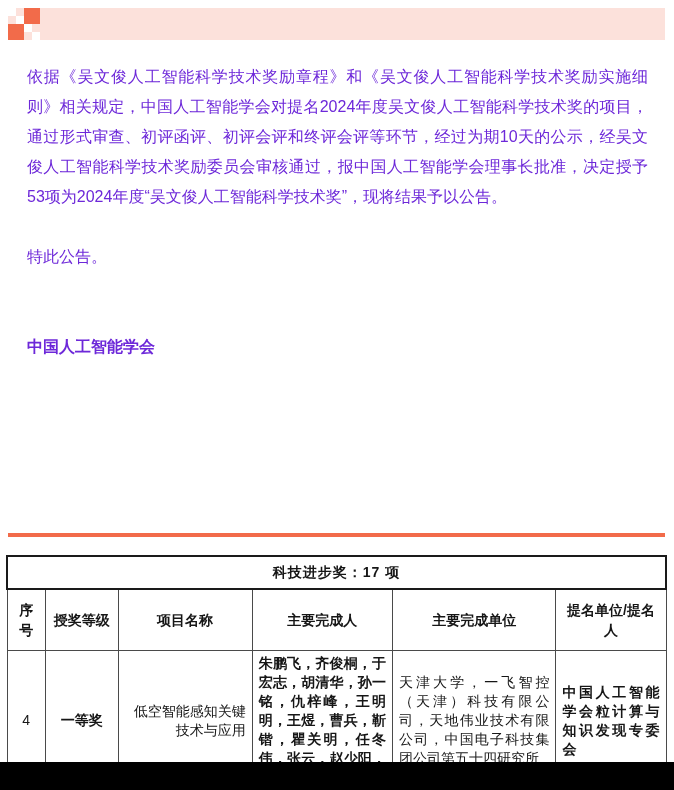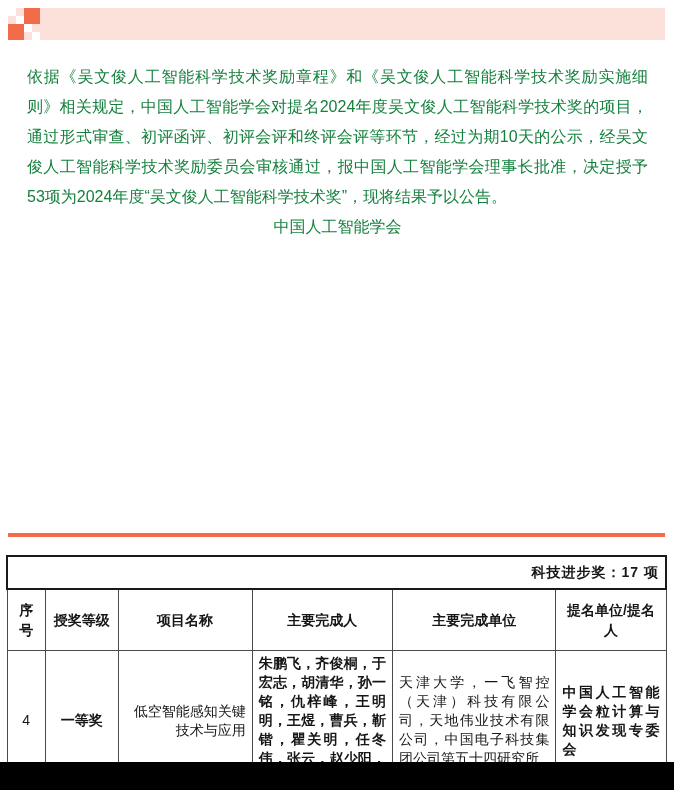--- a/index.html
+++ b/index.html
@@ -21,26 +21,26 @@
   .sq-pink-c  { left: 32px; top: 24px; width: 8px;  height: 8px;  background: #fce1db; }
   .sq-pink-d  { left: 24px; top: 32px; width: 8px;  height: 8px;  background: #fce1db; }
 
   
   .content {
     position: absolute;
     left: 27px; right: 26px; top: 62px;
     font-size: 16px;
     line-height: 30px;
     text-align: justify;
-    color: #15803d;
+    color: #6d28d9;
   }
   .content p { margin: 0; }
   .para-2 { margin-top: 30px !important; }
   .closing { margin-top: 30px !important; }
-  .signature-block { text-align: center; }
+  .signature-block { margin-top: 60px; text-align: left; font-weight: bold; }
   .signature-block div { line-height: 30px; }
 
   
   .divider {
     position: absolute;
     left: 8px; top: 533px;
     width: 657px; height: 4px;
     background: #f26b4a;
   }
 
@@ -53,21 +53,21 @@
     table-layout: fixed;
     font-size: 14px;
     color: #161616;
   }
   table.awards td, table.awards th {
     border: 1px solid #4a4a4a;
     padding: 3px 6px;
     vertical-align: middle;
     word-break: break-all;
   }
-  table.awards .outer-top th { border: 2px solid #1a1a1a; text-align: right; }
+  table.awards .outer-top th { border: 2px solid #1a1a1a; }
   tr.title-row th {
     height: 25px;
     font-weight: bold;
     text-align: center;
     letter-spacing: 1px;
   }
   tr.header-row th {
     height: 54px;
     font-weight: bold;
     text-align: center;
@@ -95,20 +95,21 @@
 <div class="deco deco-bar"></div>
 <div class="deco sq-pink-a"></div>
 <div class="deco sq-orng-a"></div>
 <div class="deco sq-pink-b"></div>
 <div class="deco sq-orng-b"></div>
 <div class="deco sq-pink-c"></div>
 <div class="deco sq-pink-d"></div>
 
 <div class="content">
   <p class="para-1">依据《吴文俊人工智能科学技术奖励章程》和《吴文俊人工智能科学技术奖励实施细则》相关规定，中国人工智能学会对提名2024年度吴文俊人工智能科学技术奖的项目，通过形式审查、初评函评、初评会评和终评会评等环节，经过为期10天的公示，经吴文俊人工智能科学技术奖励委员会审核通过，报中国人工智能学会理事长批准，决定授予53项为2024年度“吴文俊人工智能科学技术奖”，现将结果予以公告。</p>
+  <p class="closing">特此公告。</p>
   <div class="signature-block">
     <div>中国人工智能学会</div>
   </div>
 </div>
 
 <div class="divider"></div>
 
 <table class="awards">
   <colgroup>
     <col style="width:38px">

